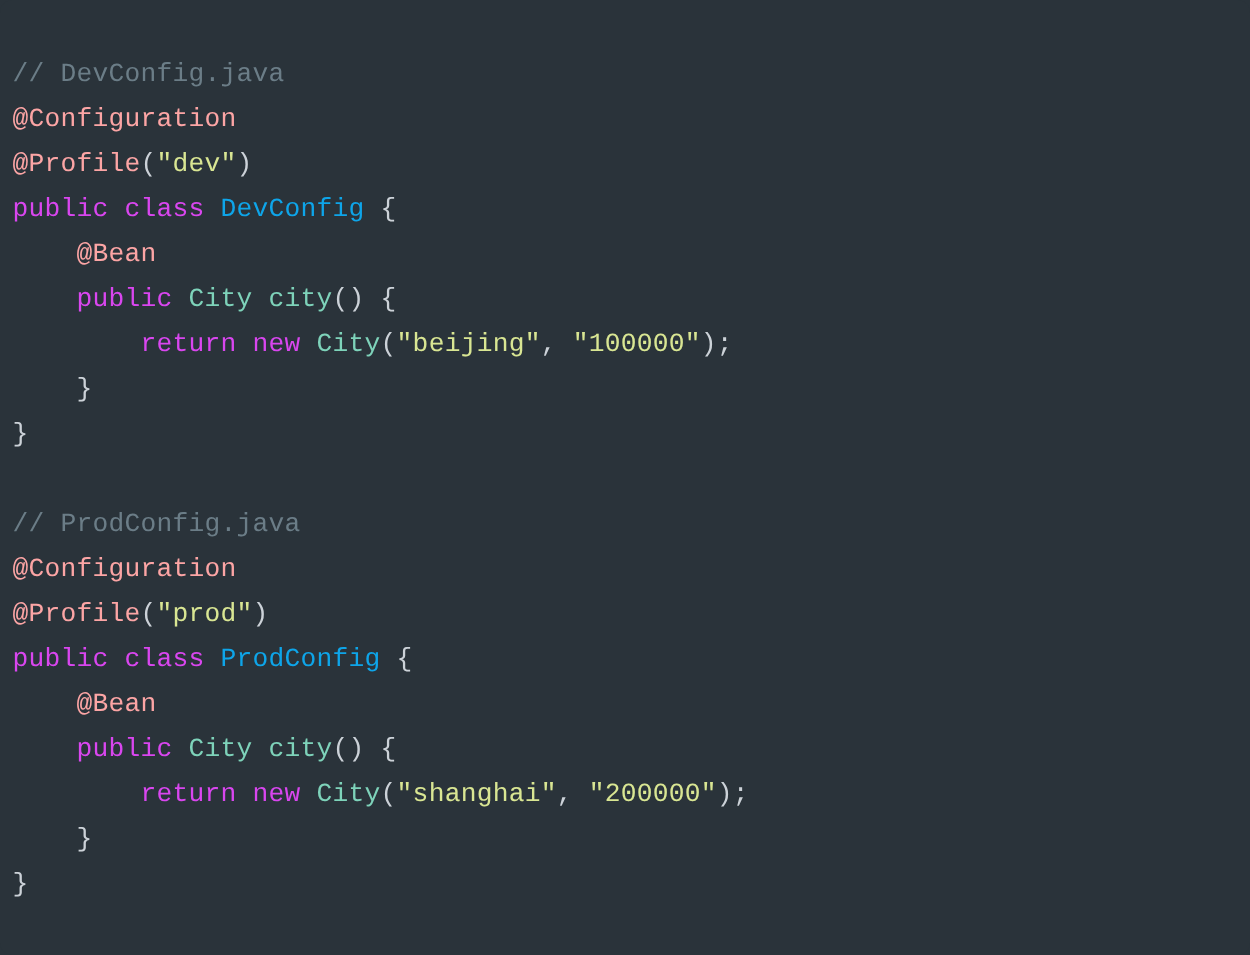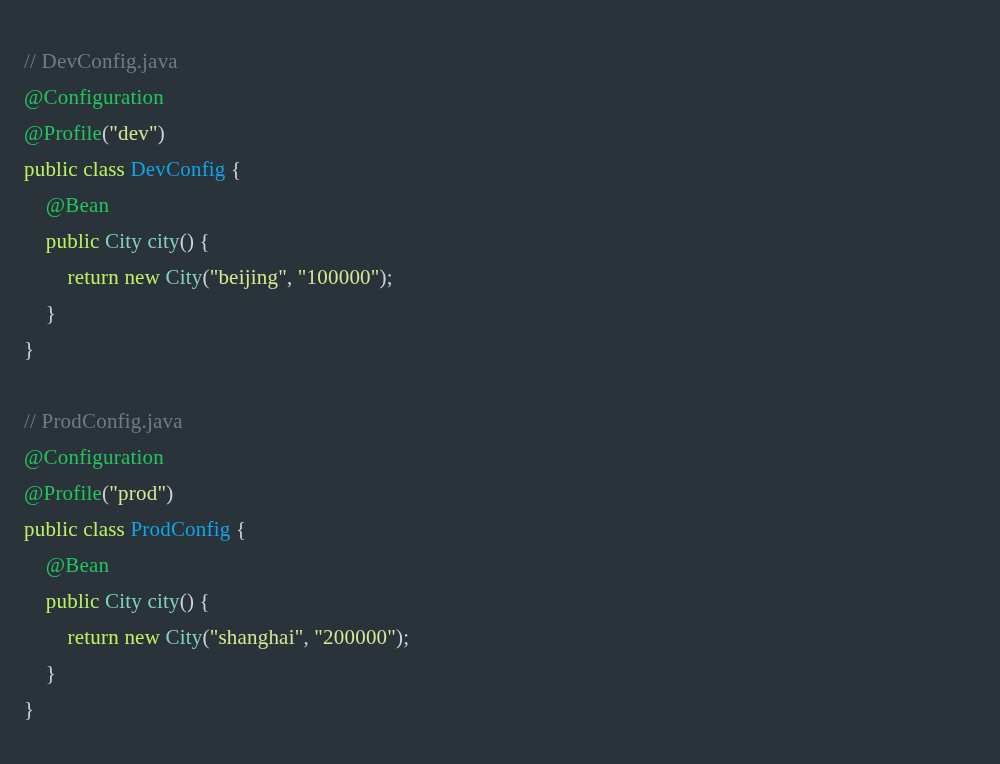--- a/index.html
+++ b/index.html
@@ -21,41 +21,41 @@
     width: 1000px;
     height: 764px;
     background: #2a333a;
     border-radius: 10px;
     padding: 22px 0 0 0;
     overflow: hidden;
   }
 
   .code-lines {
     display: block;
-    padding-left: 24px;
+    padding-left: 10px;
     font-size: 21px;
     line-height: 36px;
     letter-spacing: 0.2px;
     white-space: pre;
-    font-family: Liberation Serif, serif;
+    font-family: Liberation Mono, monospace;
   }
 
   .line {
     display: block;
     height: 36px;
     white-space: pre;
   }
   .line.blank {
     height: 36px;
   }
 
   
   .tok-comment     { color: #6b7d87; }
-  .tok-annotation  { color: #22c55e; }
-  .tok-keyword     { color: #bef264; }
+  .tok-annotation  { color: #fca5a5; }
+  .tok-keyword     { color: #d946ef; }
   .tok-type        { color: #7ed3ba; }
   .tok-method      { color: #7ed3ba; }
   .tok-classname   { color: #0ea5e9; }
   .tok-string      { color: #d9e693; }
   .tok-punct       { color: #ccd2d8; }
   .tok-plain       { color: #ccd2d8; }
 </style>
 </head>
 <body>
 

